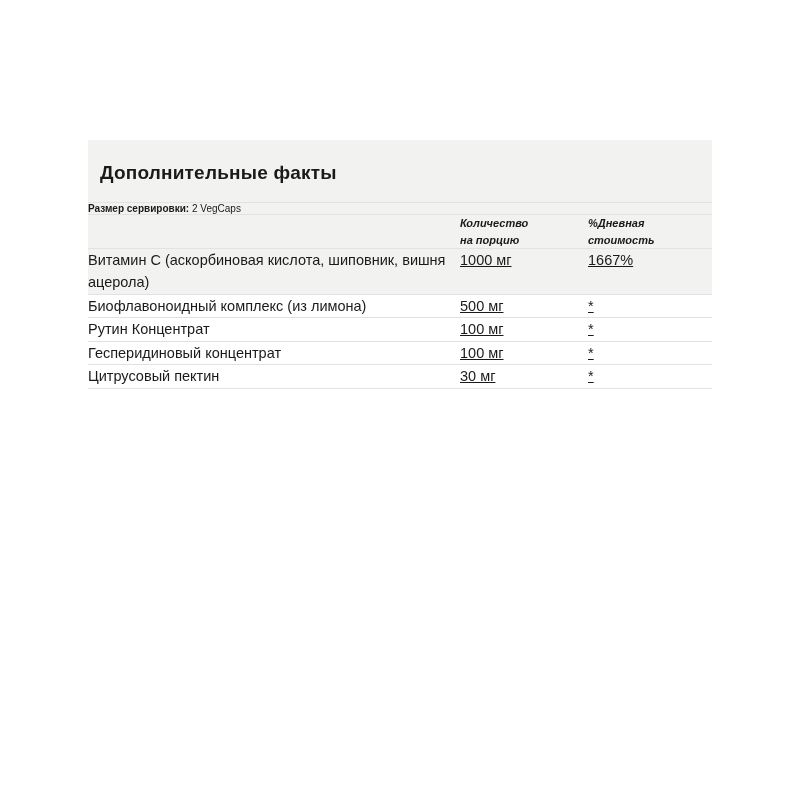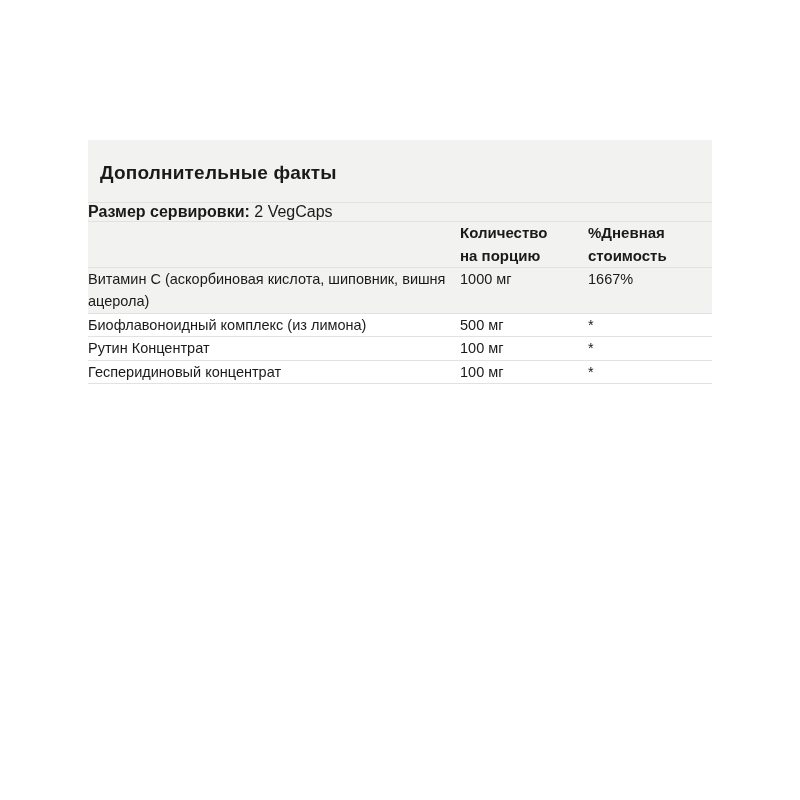--- a/index.html
+++ b/index.html
@@ -35,44 +35,46 @@
   }
   table.facts td {
     padding: 0;
     vertical-align: top;
   }
   .rule-row td {
     border-top: 1px solid #e2e2e2;
   }
   .serving-row td {
     padding: 11px 12px 11px 12px;
-    font-size: 16px;
+    font-size: 10px;
   }
   .serving-label {
     font-weight: bold;
   }
   .serving-value {
     font-weight: normal;
   }
   .head-row td {
     padding: 14px 12px 16px 12px;
     font-weight: bold;
-    font-size: 15px;
+    font-size: 11px;
     line-height: 1.5;
+    font-style: italic;
   }
   .col-name { width: 372px; }
   .col-amount { width: 128px; }
   .col-dv { width: 124px; }
   .item-row td {
     padding: 14px 12px 14px 12px;
     line-height: 1.55;
     font-size: 14.5px;
   }
   .item-row td.amount, .item-row td.dv {
     white-space: nowrap;
+    text-decoration: underline;
   }
   .dv-star {
     font-size: 13px;
     vertical-align: top;
     line-height: 1.1;
   }
   .shaded {
     background: #f2f2f0;
   }
   .bottom-rule {
@@ -127,17 +129,22 @@
         <td class="col-amount amount">100 мг</td>
         <td class="col-dv dv dv-star">*</td>
       </tr>
 
       <tr class="item-row rule-row">
         <td class="col-name">Гесперидиновый концентрат</td>
         <td class="col-amount amount">100 мг</td>
         <td class="col-dv dv dv-star">*</td>
       </tr>
 
+      <tr class="item-row rule-row">
+        <td class="col-name">Цитрусовый пектин</td>
+        <td class="col-amount amount">30 мг</td>
+        <td class="col-dv dv dv-star">*</td>
+      </tr>
     </tbody>
   </table>
 
   <div class="bottom-rule"></div>
 </div>
 
 </body></html>

